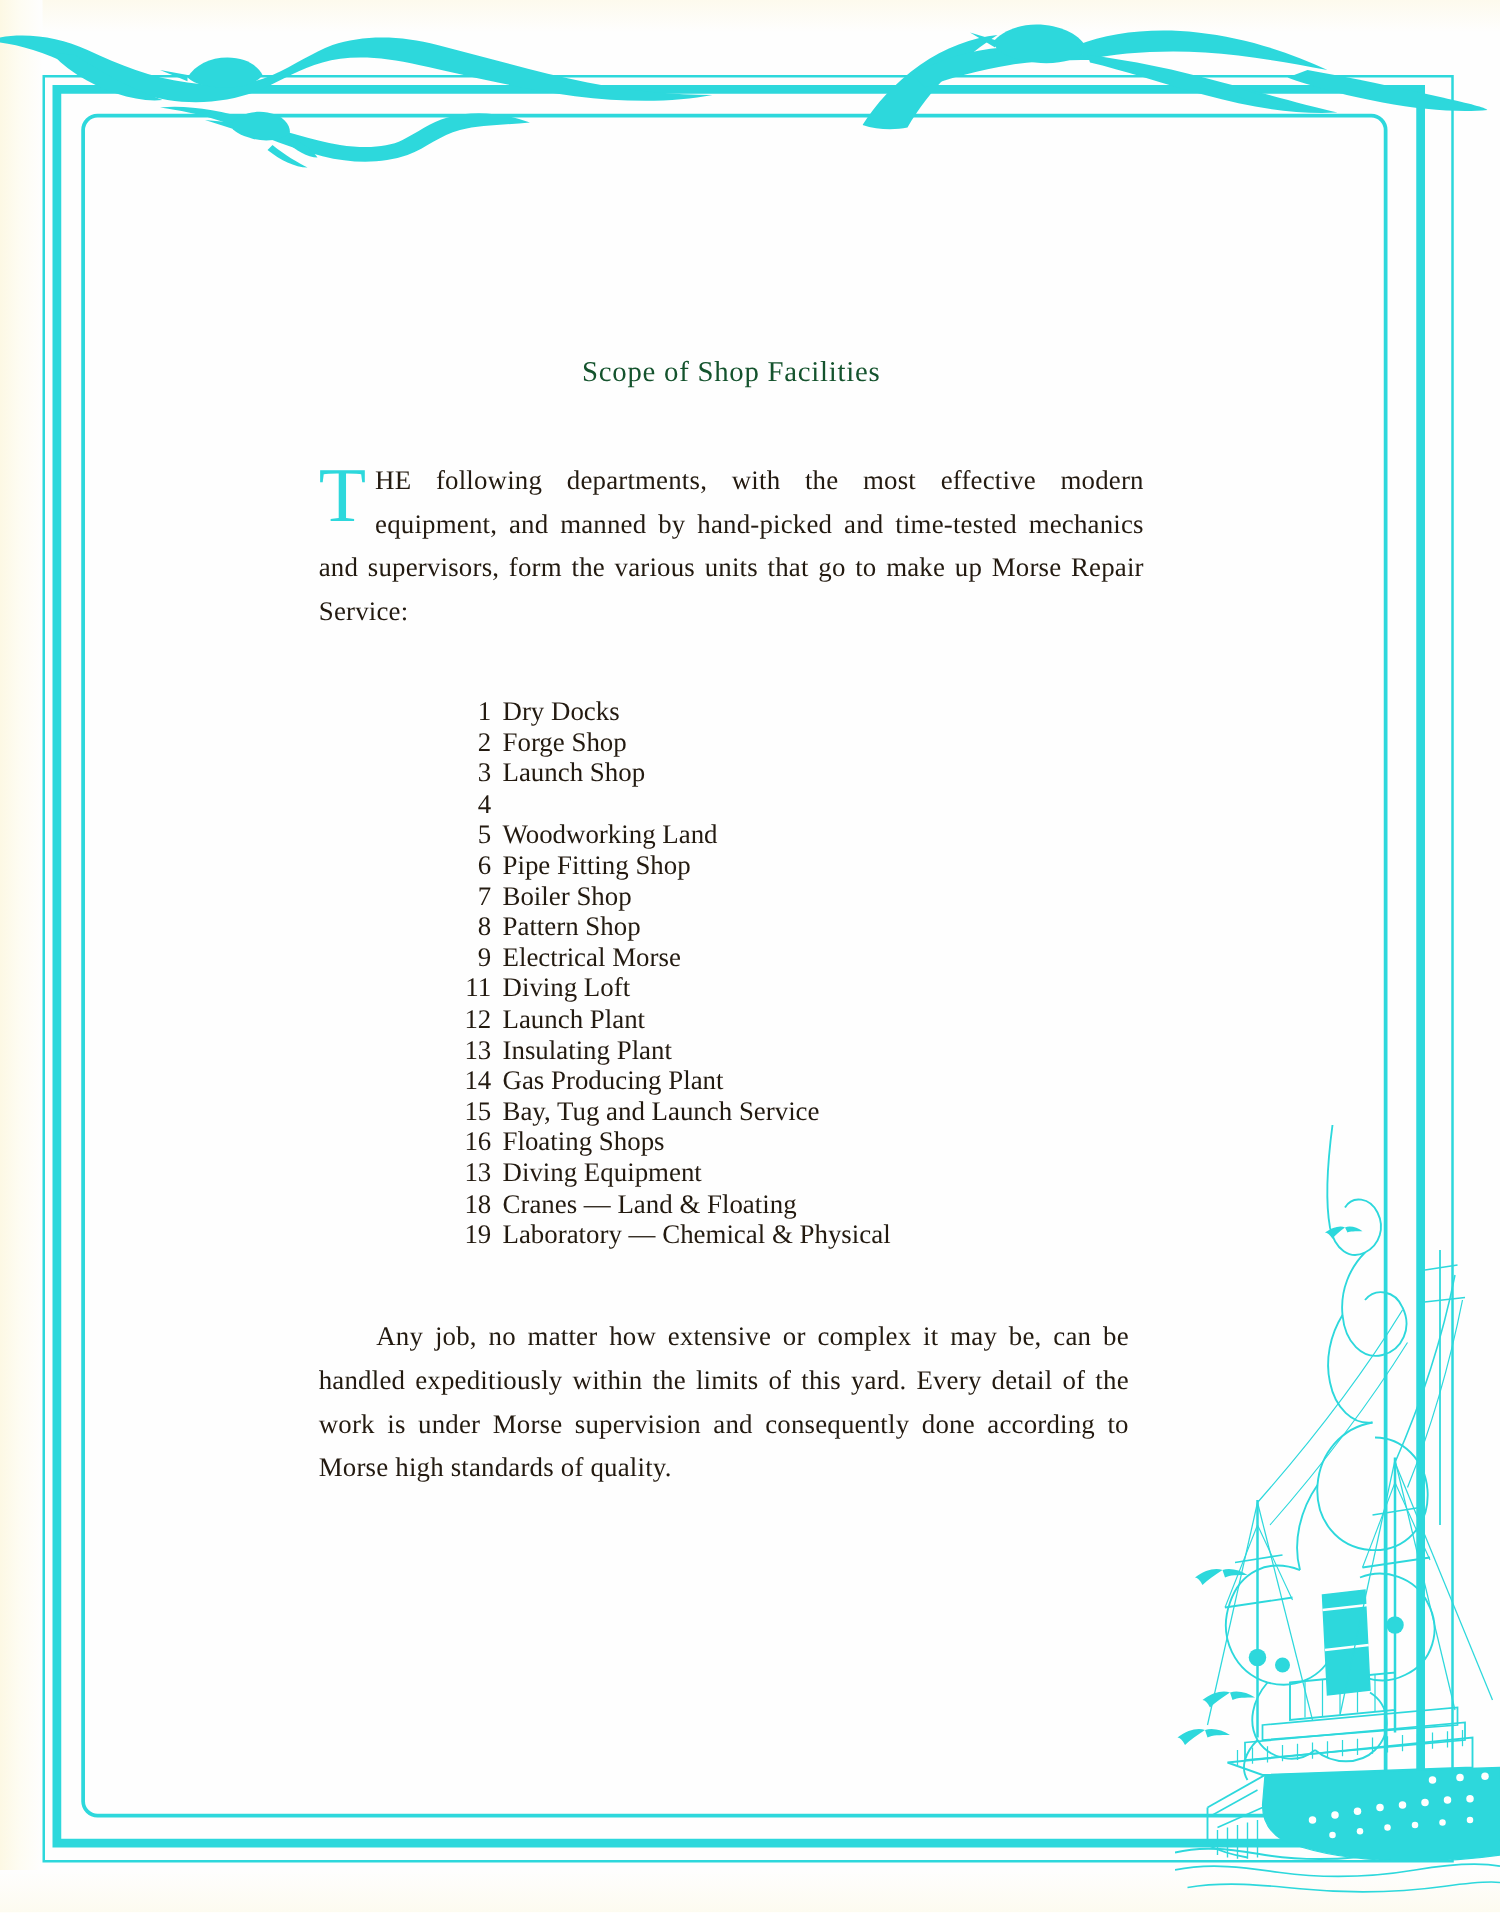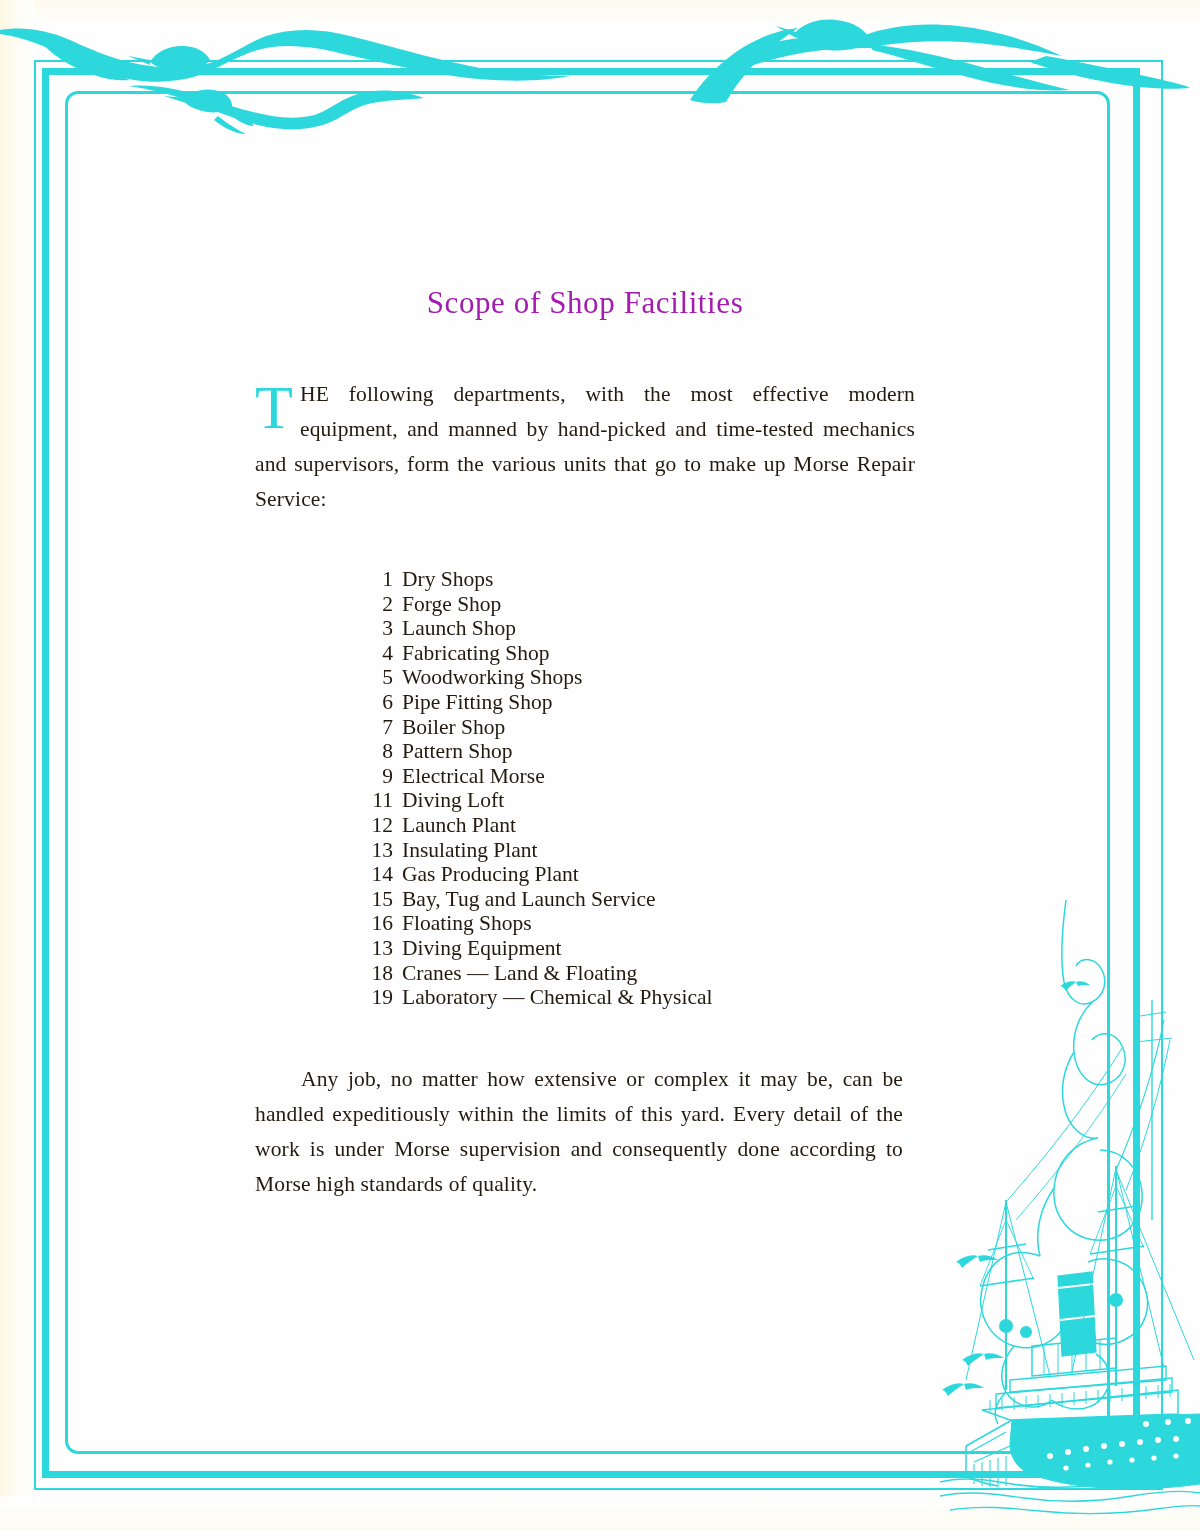--- a/index.html
+++ b/index.html
@@ -92,26 +92,26 @@
   }
 
   
   .content {
     position: absolute;
     left: 255px; top: 285px;
     width: 660px;
     color: #231a10;
   }
   .page-title {
-    font-size: 31px;
+    font-size: 23px;
     font-weight: normal;
     letter-spacing: 0.6px;
     text-align: center;
     margin: 0 0 56px 0;
-    color: #a21caf;
+    color: #14532d;
   }
 
   .intro {
     font-size: 21.5px;
     line-height: 35px;
     text-align: justify;
     margin: 0;
     letter-spacing: 0.15px;
   }
   .dropcap {
@@ -377,37 +377,36 @@
 
     <h1 class="page-title">Scope of Shop Facilities</h1>
 
     <p class="intro">
       <span class="dropcap">T</span><span>HE following departments, with the most effective modern equipment, and manned by hand-picked and time-tested mechanics and supervisors, form the various units that go to make up Morse Repair Service:</span>
     </p>
 
     <ul class="facility-list" id="facility-list">
         <li>
           <span class="fac-num">1</span>
-          <span class="fac-label">Dry Shops</span>
+          <span class="fac-label">Dry Docks</span>
         </li>
         <li>
           <span class="fac-num">2</span>
           <span class="fac-label">Forge Shop</span>
         </li>
         <li>
           <span class="fac-num">3</span>
           <span class="fac-label">Launch Shop</span>
         </li>
         <li>
           <span class="fac-num">4</span>
-          <span class="fac-label">Fabricating Shop</span>
         </li>
         <li>
           <span class="fac-num">5</span>
-          <span class="fac-label">Woodworking Shops</span>
+          <span class="fac-label">Woodworking Land</span>
         </li>
         <li>
           <span class="fac-num">6</span>
           <span class="fac-label">Pipe Fitting Shop</span>
         </li>
         <li>
           <span class="fac-num">7</span>
           <span class="fac-label">Boiler Shop</span>
         </li>
         <li>

